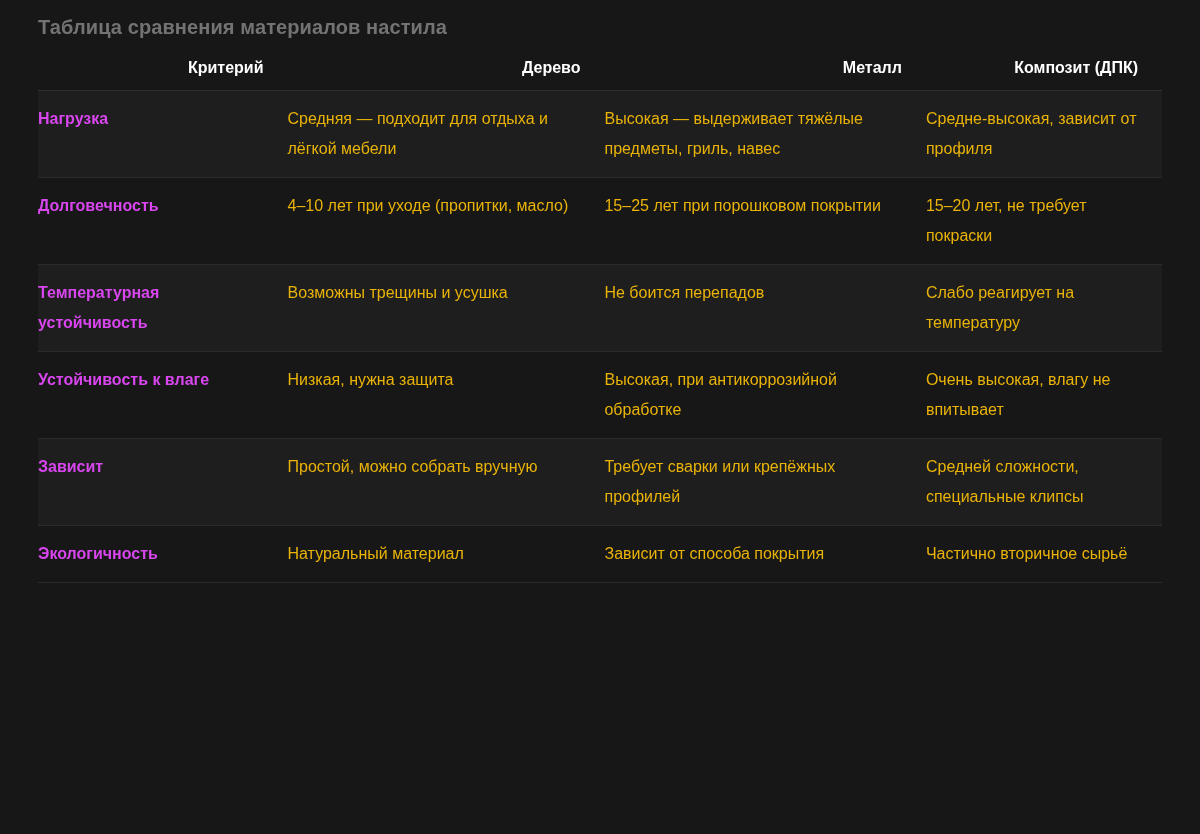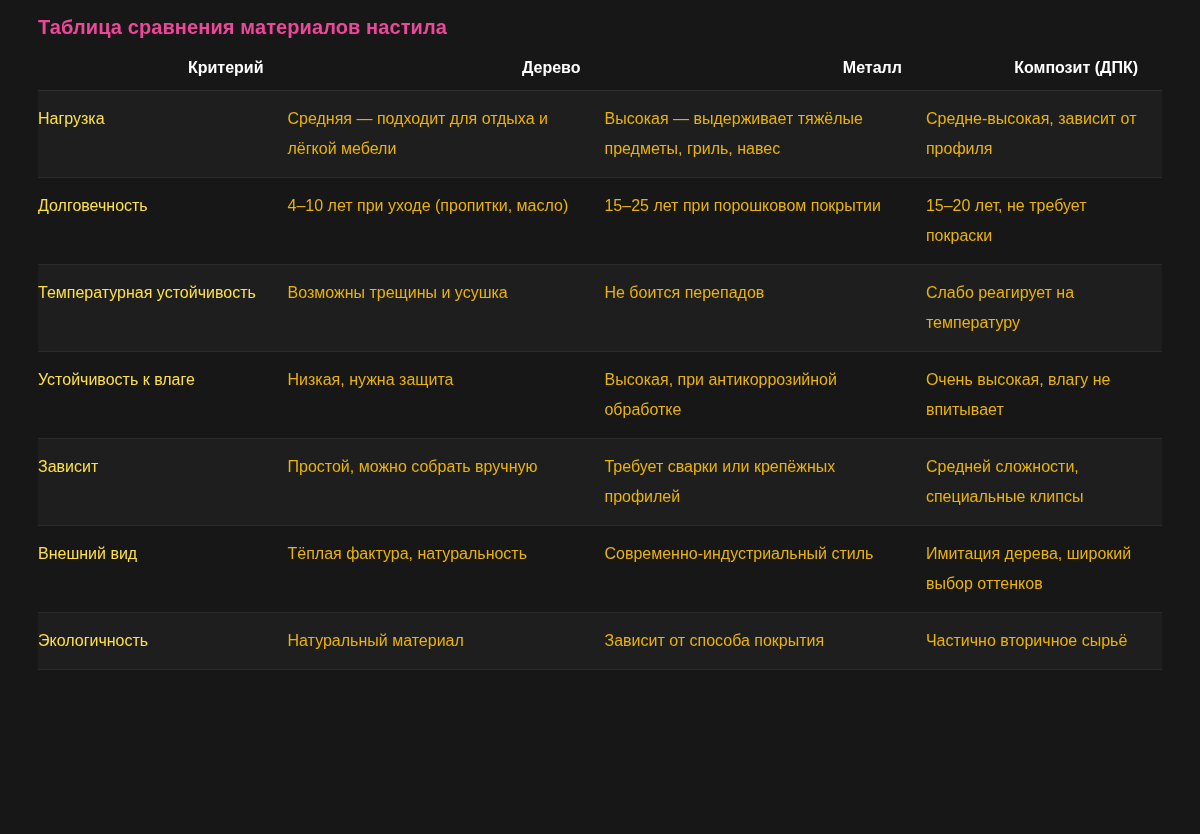--- a/index.html
+++ b/index.html
@@ -14,21 +14,21 @@
   }
 
   .page {
     padding: 12px 38px 0 38px;
   }
 
   .page-title {
     font-size: 20px;
     font-weight: 700;
     letter-spacing: 0.1px;
-    color: #ec4899;
+    color: #737373;
     padding: 4px 0 14px 0;
   }
 
   table.compare-table {
     width: 100%;
     border-collapse: collapse;
     table-layout: fixed;
   }
 
   col.c-criterion { width: 22.2%; }
@@ -56,22 +56,22 @@
 
   tbody th, tbody td {
     text-align: left;
     vertical-align: top;
     font-size: 16px;
     line-height: 30px;
     padding: 13px 24px 13px 0;
   }
 
   tbody th {
-    font-weight: 400;
-    color: #fde047;
+    font-weight: 700;
+    color: #d946ef;
   }
 
   tbody td {
     font-weight: 400;
     color: #eab308;
   }
 </style>
 </head>
 <body>
 
@@ -118,26 +118,20 @@
           <td>Высокая, при антикоррозийной обработке</td>
           <td>Очень высокая, влагу не впитывает</td>
         </tr>
         <tr>
           <th>Зависит</th>
           <td>Простой, можно собрать вручную</td>
           <td>Требует сварки или крепёжных профилей</td>
           <td>Средней сложности, специальные клипсы</td>
         </tr>
         <tr>
-          <th>Внешний вид</th>
-          <td>Тёплая фактура, натуральность</td>
-          <td>Современно-индустриальный стиль</td>
-          <td>Имитация дерева, широкий выбор оттенков</td>
-        </tr>
-        <tr>
           <th>Экологичность</th>
           <td>Натуральный материал</td>
           <td>Зависит от способа покрытия</td>
           <td>Частично вторичное сырьё</td>
         </tr>
       </tbody>
   </table>
 </div>
 
 </body></html>

